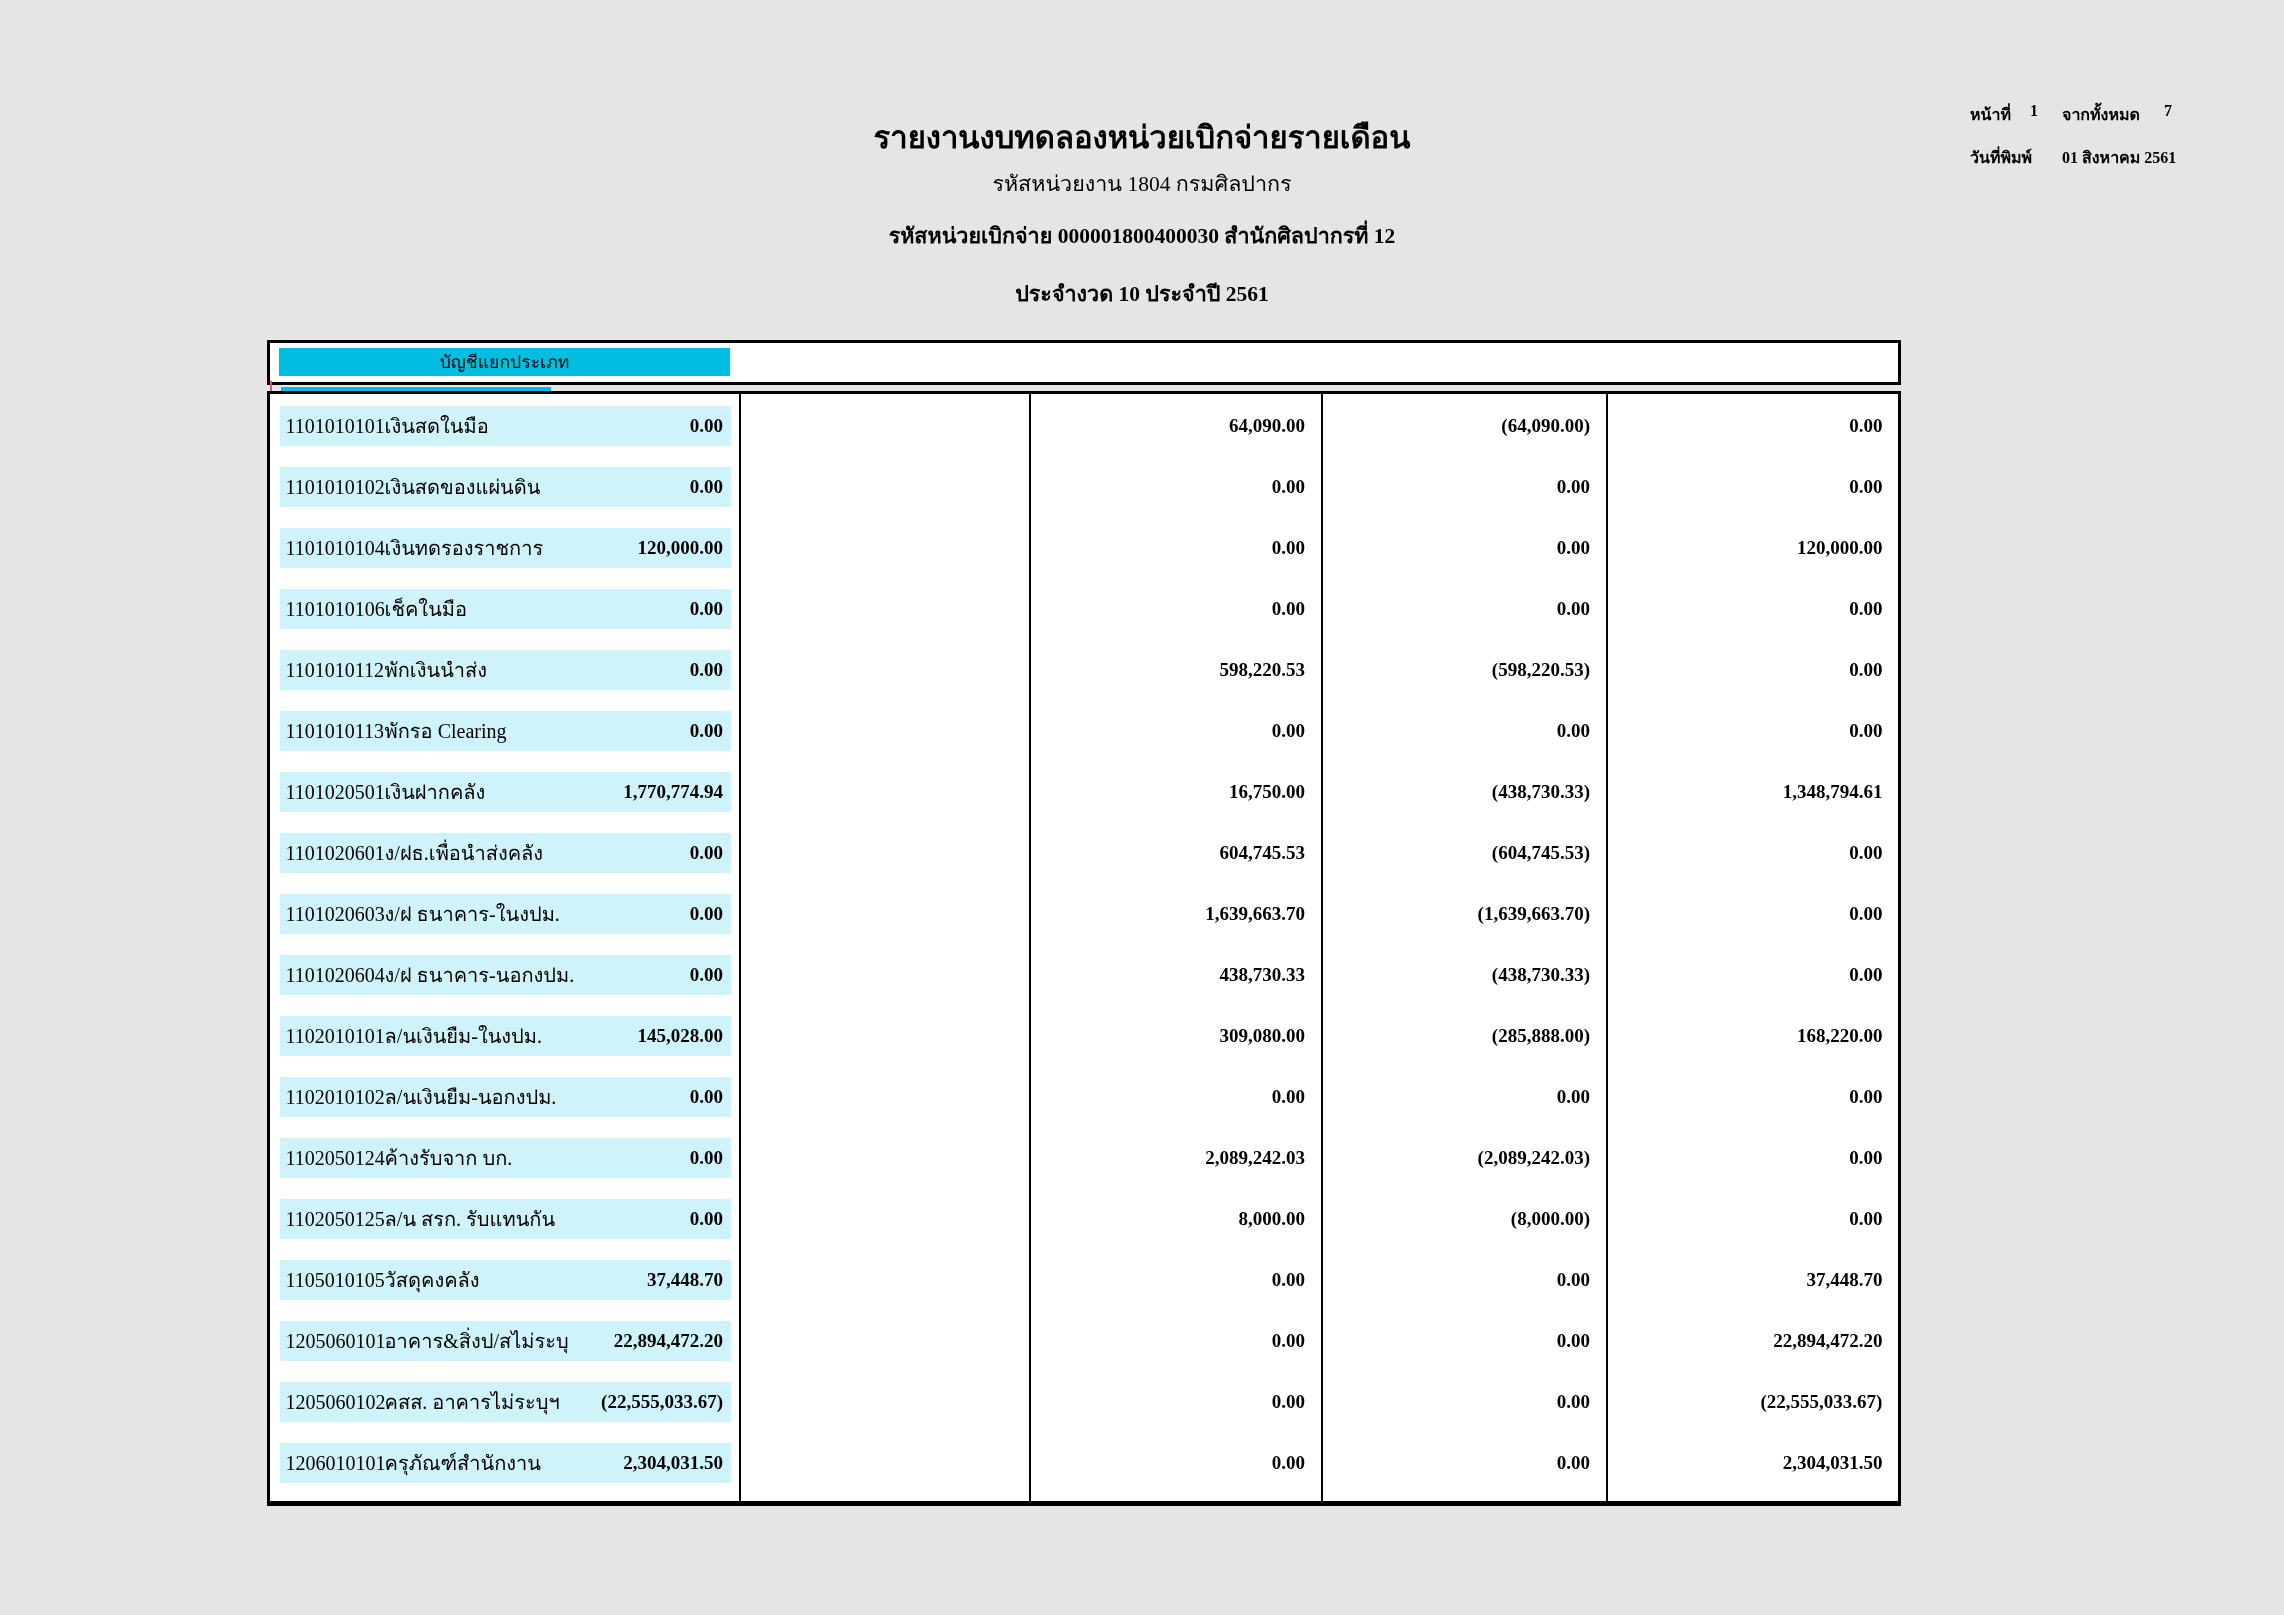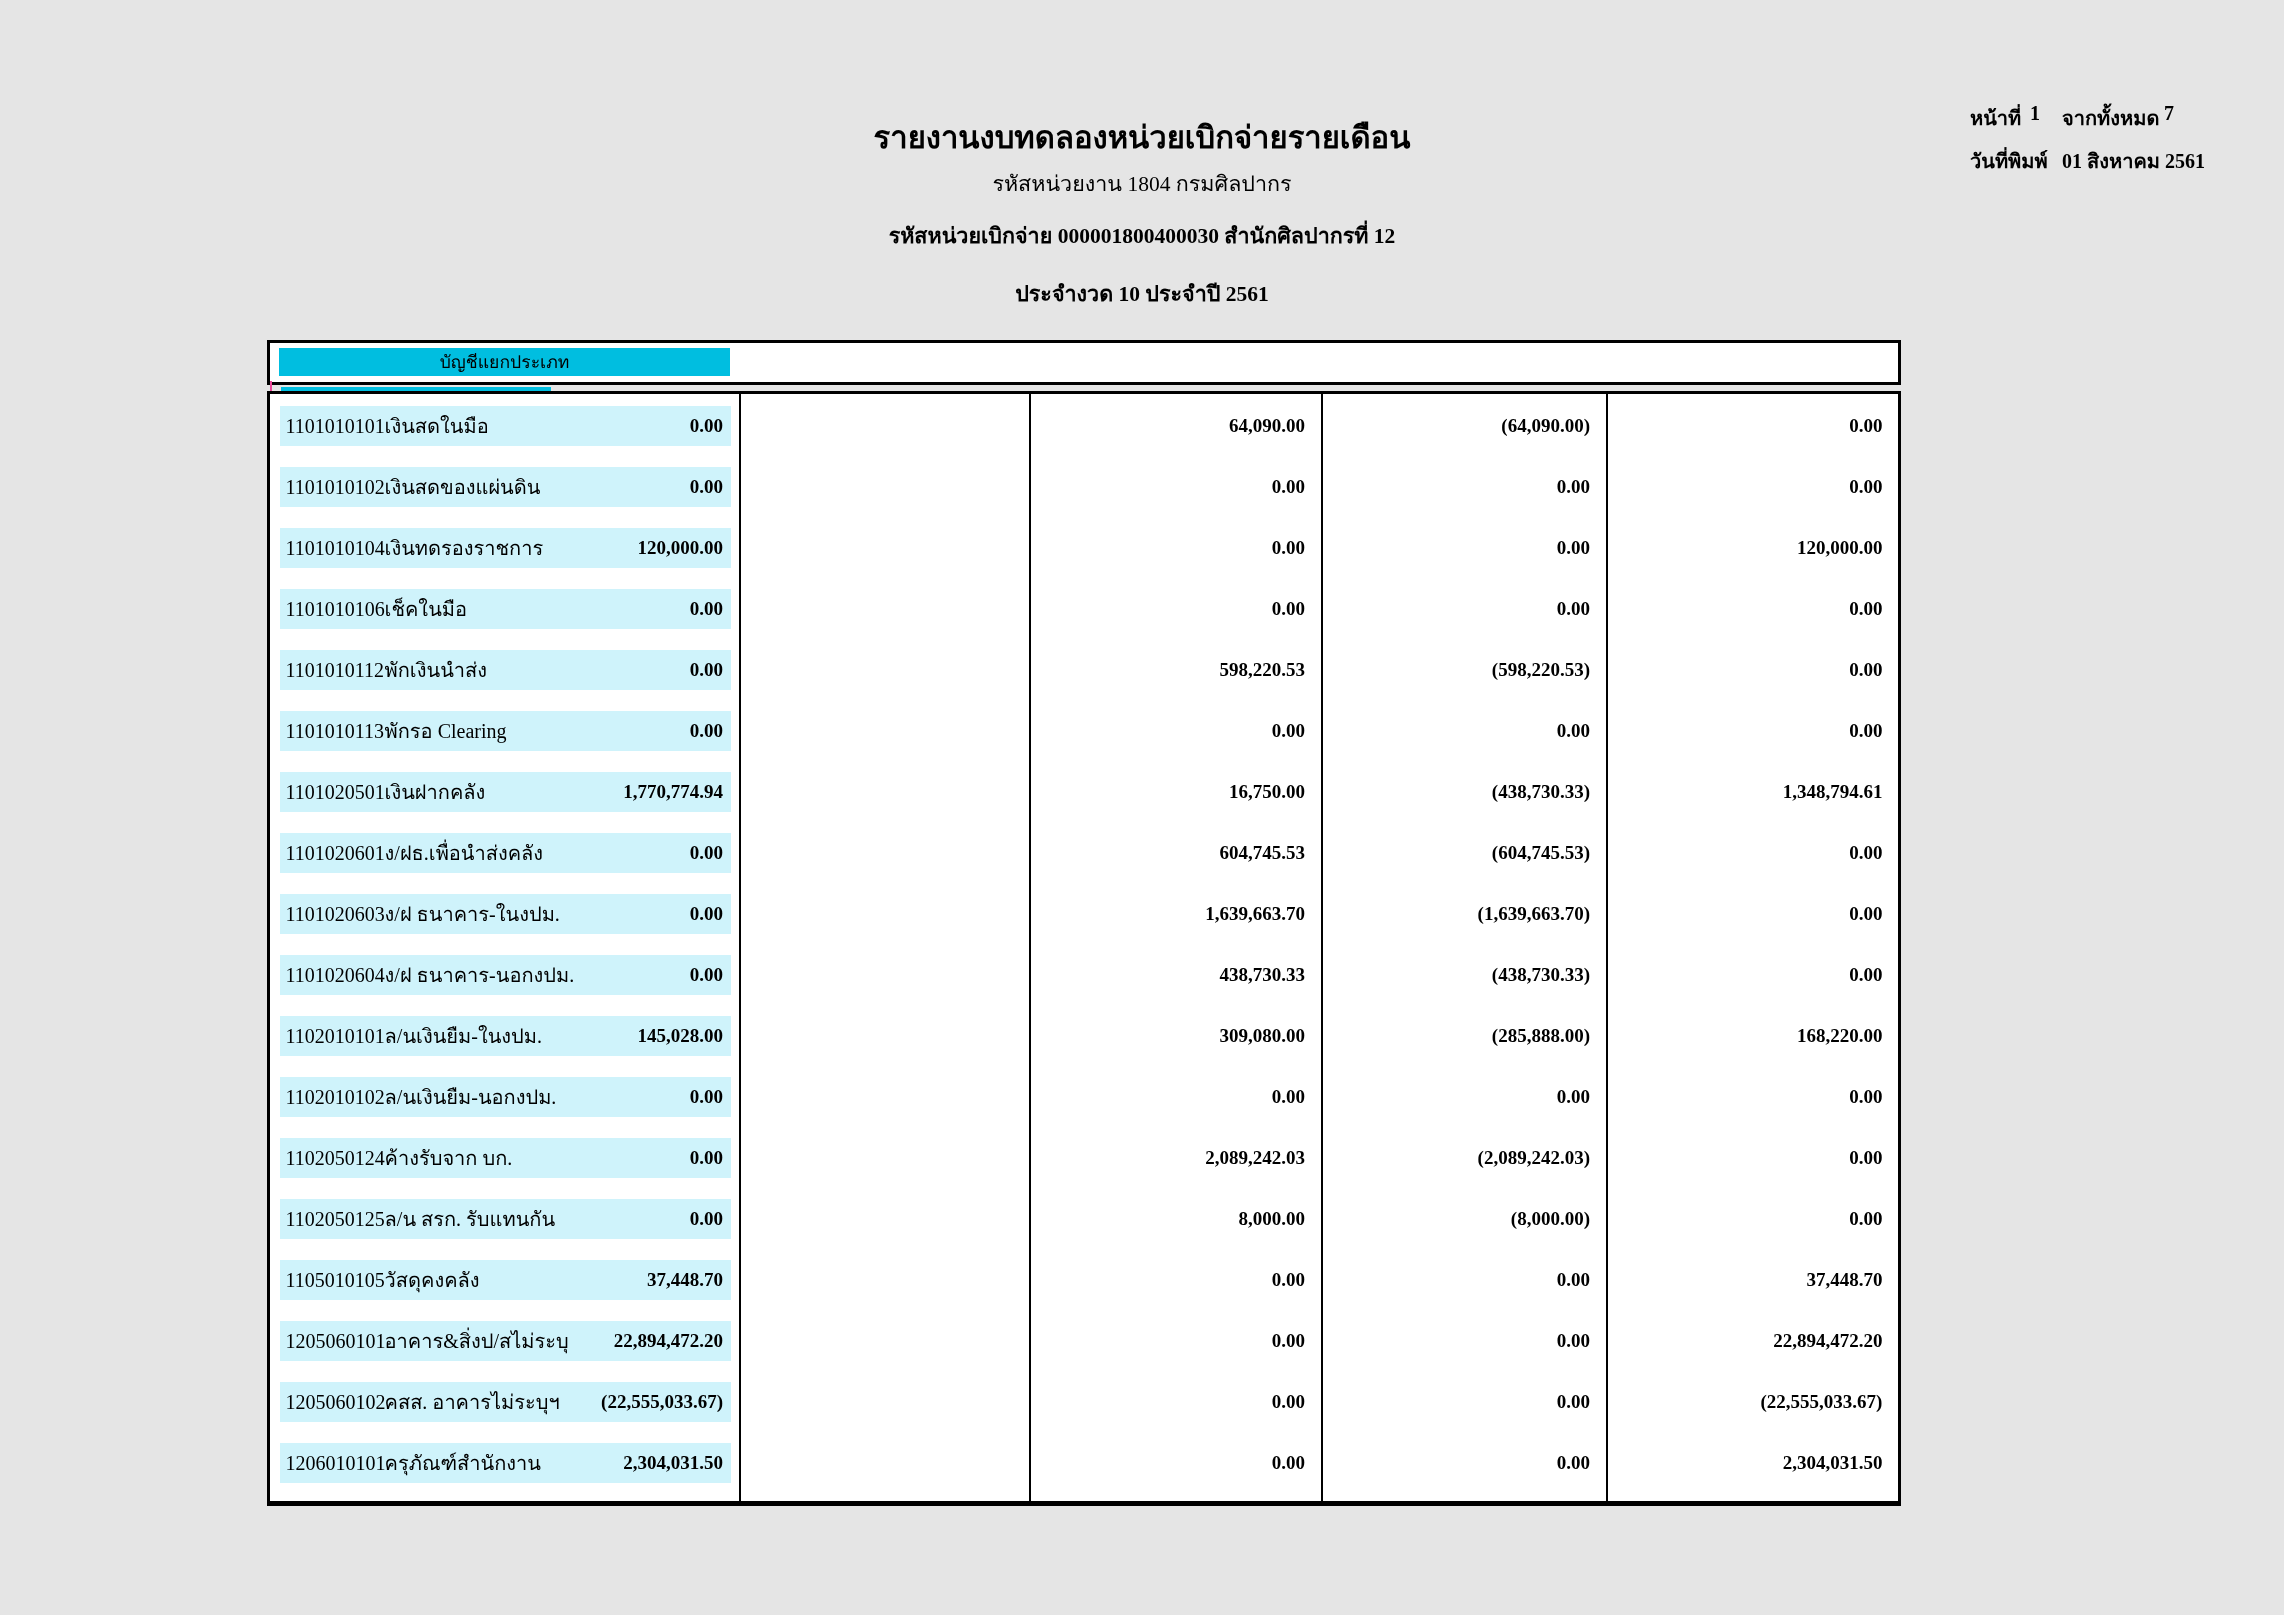--- a/index.html
+++ b/index.html
@@ -11,21 +11,21 @@
     color:#000;
     overflow:hidden;
   }
   
   .titles{position:absolute;left:0;top:0;width:100%;text-align:center;}
   .title-main{position:absolute;left:0;top:112px;width:100%;font-size:31px;font-weight:bold;}
   .title-sub1{position:absolute;left:0;top:166px;width:100%;font-size:21.5px;font-weight:normal;}
   .title-sub2{position:absolute;left:0;top:218px;width:100%;font-size:21.5px;font-weight:bold;}
   .title-sub3{position:absolute;left:0;top:276px;width:100%;font-size:21.5px;font-weight:bold;}
   
-  .meta span{position:absolute;font-size:20px;font-weight:bold;white-space:nowrap;}
+  .meta span{position:absolute;font-size:16px;font-weight:bold;white-space:nowrap;}
   .m-page-label{left:1970px;top:102px;}
   .m-page-num{left:2030px;top:102px;}
   .m-total-label{left:2062px;top:102px;}
   .m-total-num{left:2164px;top:102px;}
   .m-date-label{left:1970px;top:145px;}
   .m-date-value{left:2062px;top:145px;}
   
   .thead-box{
     position:absolute;left:267px;top:340px;
     width:1628px;height:39px;

